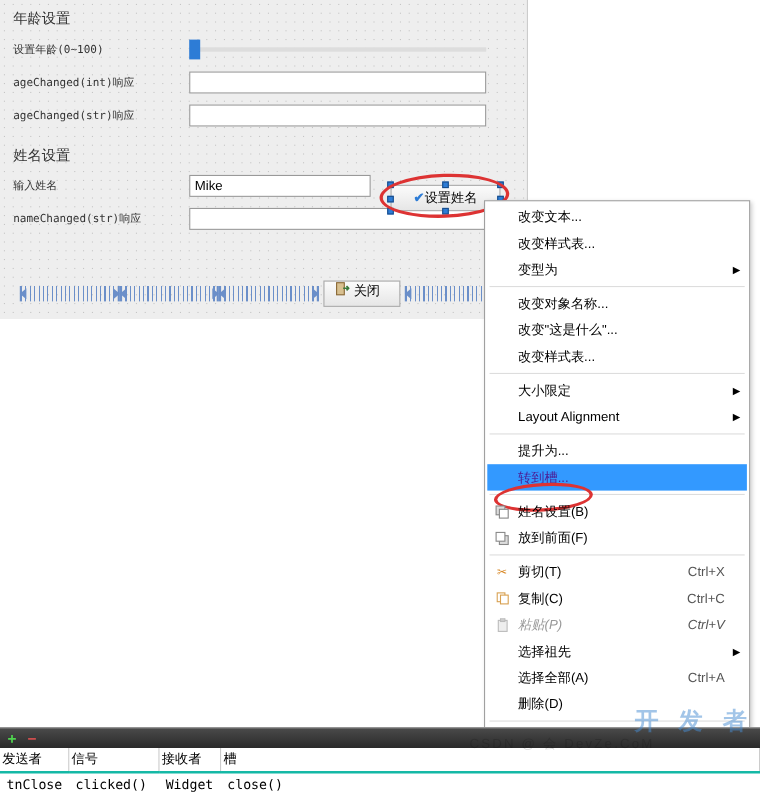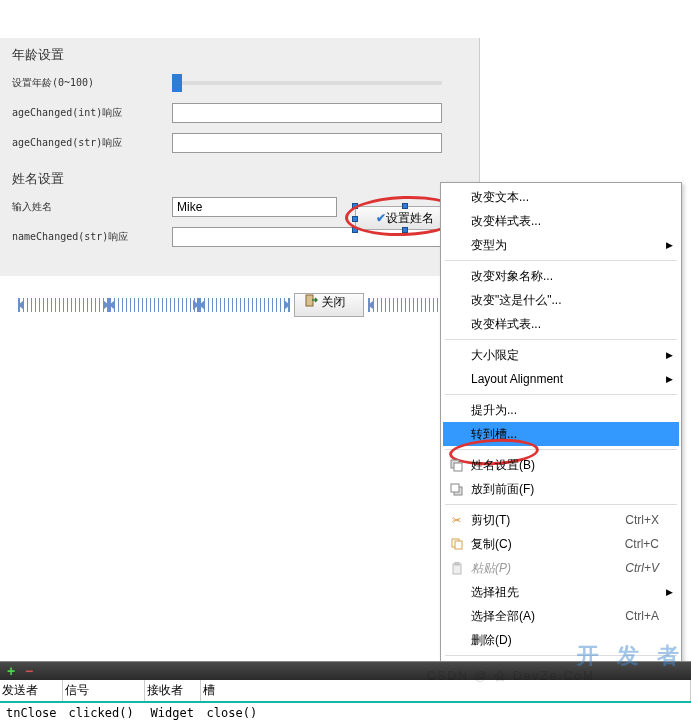--- a/index.html
+++ b/index.html
@@ -1,18 +1,18 @@
 <!DOCTYPE html>
 <html><head>
 <meta charset="utf-8">
 <style>
 * { box-sizing: border-box; margin: 0; padding: 0; }
 body { font-family: "Microsoft YaHei", SimSun, sans-serif; font-size: 12px; background: #fff; width: 691px; height: 721px; position: relative; overflow: hidden; }
 
-.designer { position: absolute; top: 0; left: 0; width: 480px; height: 238px; background-image: radial-gradient(circle, #bbb 0.5px, transparent 0.5px); background-size: 8px 8px; background-color: #eee; border-right: 1px solid #ccc; margin-top: 38px; }
+.designer { position: absolute; top: 0; left: 0; width: 480px; height: 290px; background-image: radial-gradient(circle, #bbb 0.5px, transparent 0.5px); background-size: 8px 8px; background-color: #eee; border-right: 1px solid #ccc; }
 
 .groupbox { position: absolute; left: 12px; background: transparent; }
 .grouptitle { font-size: 13px; margin-bottom: 6px; color: #333; }
 .row { display: flex; align-items: center; height: 26px; margin-bottom: 4px; }
 .label { width: 160px; font-size: 10px; color: #333; font-family: SimSun, monospace; }
 .input { border: 1px solid #999; background: #fff; height: 20px; flex: 0 0 270px; padding: 0 4px; font-size: 12px; }
 .input.short { flex: 0 0 150px; }
 .slider-track { width: 270px; height: 4px; background: #ddd; position: relative; }
 .slider-thumb { width: 10px; height: 18px; background: #2d7cd6; position: absolute; top: -7px; left: 0; }
 
@@ -25,21 +25,21 @@
 
 .hspacer-row { position: absolute; top: 255px; left: 18px; width: 440px; display: flex; align-items: center; gap: 0; }
 .hspacer { flex: 1; height: 14px; background: repeating-linear-gradient(90deg, transparent 0, transparent 3px, #6b8fc9 3px, #6b8fc9 4px); border-left: 2px solid #6b8fc9; border-right: 2px solid #6b8fc9; position: relative; }
 .hspacer::before, .hspacer::after { content: ""; position: absolute; width: 0; height: 0; top: 2px; }
 .hspacer::before { left: -2px; border-right: 6px solid #6b8fc9; border-top: 5px solid transparent; border-bottom: 5px solid transparent; }
 .hspacer::after { right: -2px; border-left: 6px solid #6b8fc9; border-top: 5px solid transparent; border-bottom: 5px solid transparent; }
 .close-btn { flex: 0 0 70px; margin: 0 4px; }
 
 .context-menu { position: absolute; top: 182px; left: 440px; width: 242px; background: #fff; border: 1px solid #a0a0a0; box-shadow: 2px 2px 4px rgba(0,0,0,0.2); padding: 2px; }
 .menu-item { display: flex; align-items: center; height: 24px; padding: 0 20px 0 28px; font-size: 12px; position: relative; cursor: default; }
-.menu-item.highlighted { background: #3399ff; color: #000000; }
+.menu-item.highlighted { background: #3399ff; color: #4c1d95; }
 .menu-item.disabled { color: #999; font-style: italic; }
 .menu-item .shortcut { margin-left: auto; color: #555; }
 .menu-item .submenu-arrow { position: absolute; right: 6px; font-size: 9px; }
 .menu-sep { height: 1px; background: #ddd; margin: 3px 2px; }
 .menu-icon { position: absolute; left: 6px; width: 15px; height: 15px; display: flex; align-items: center; justify-content: center; font-size: 11px; }
 
 .bottom-panel { position: absolute; bottom: 0; left: 0; width: 691px; height: 60px; background: #fff; border-top: 1px solid #888; }
 .panel-toolbar { height: 18px; background: linear-gradient(#4a4a4a, #2a2a2a); display: flex; align-items: center; padding: 0 4px; gap: 4px; }
 .tb-icon { width: 14px; height: 14px; display: flex; align-items: center; justify-content: center; font-size: 14px; font-weight: bold; }
 .plus { color: #4fd44f; }

